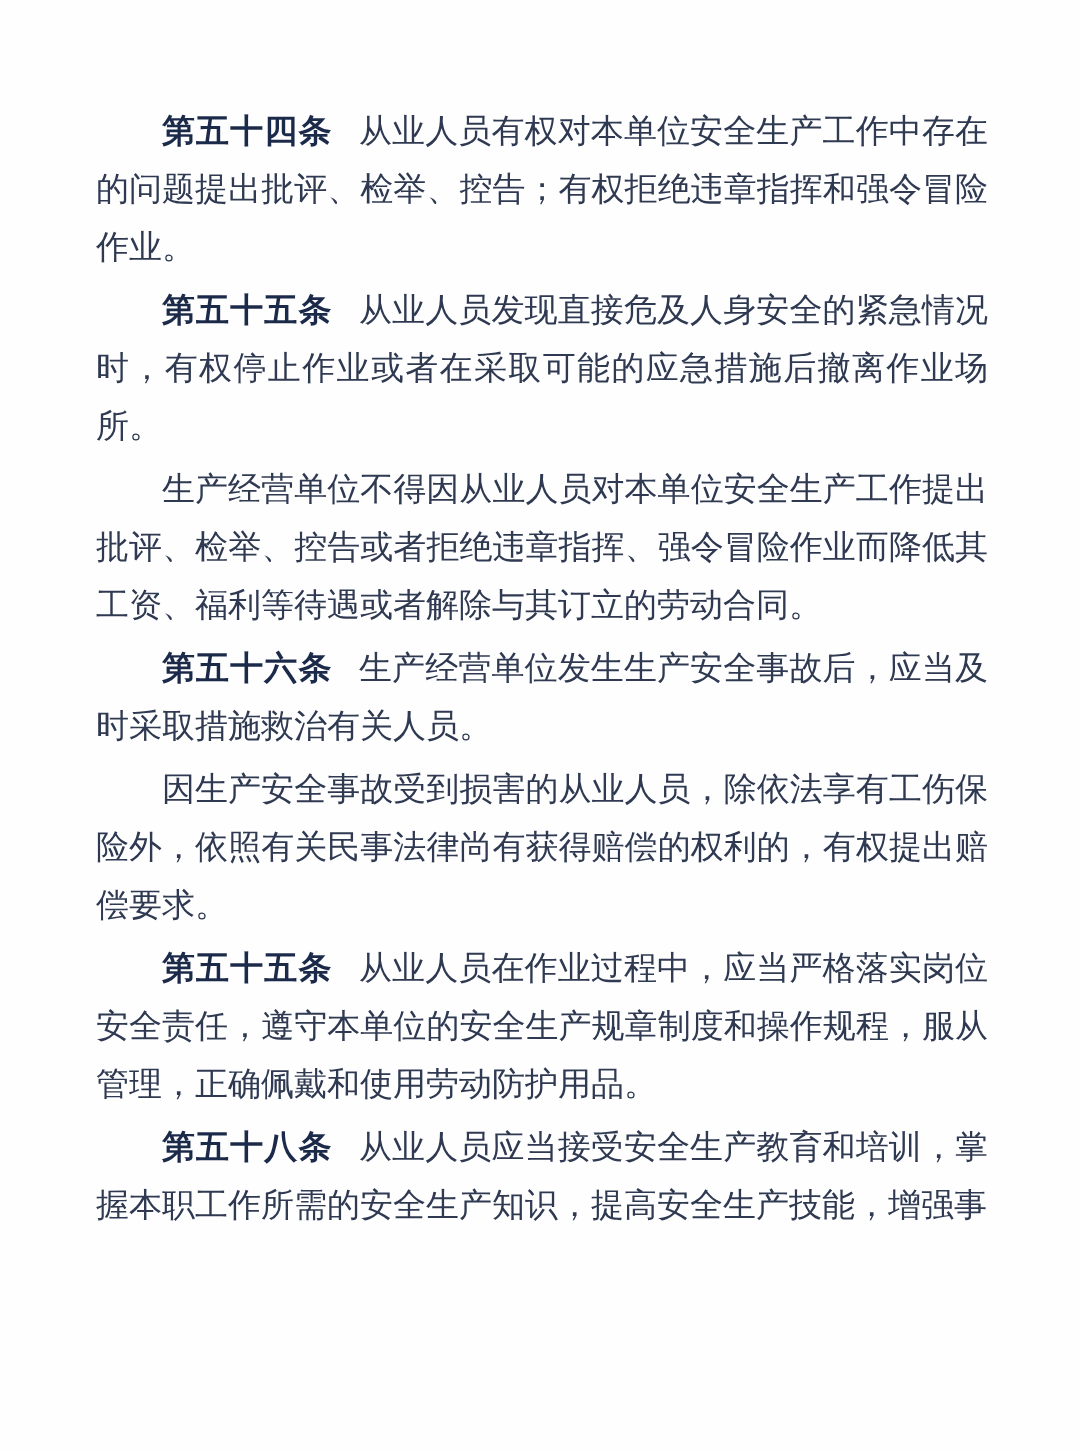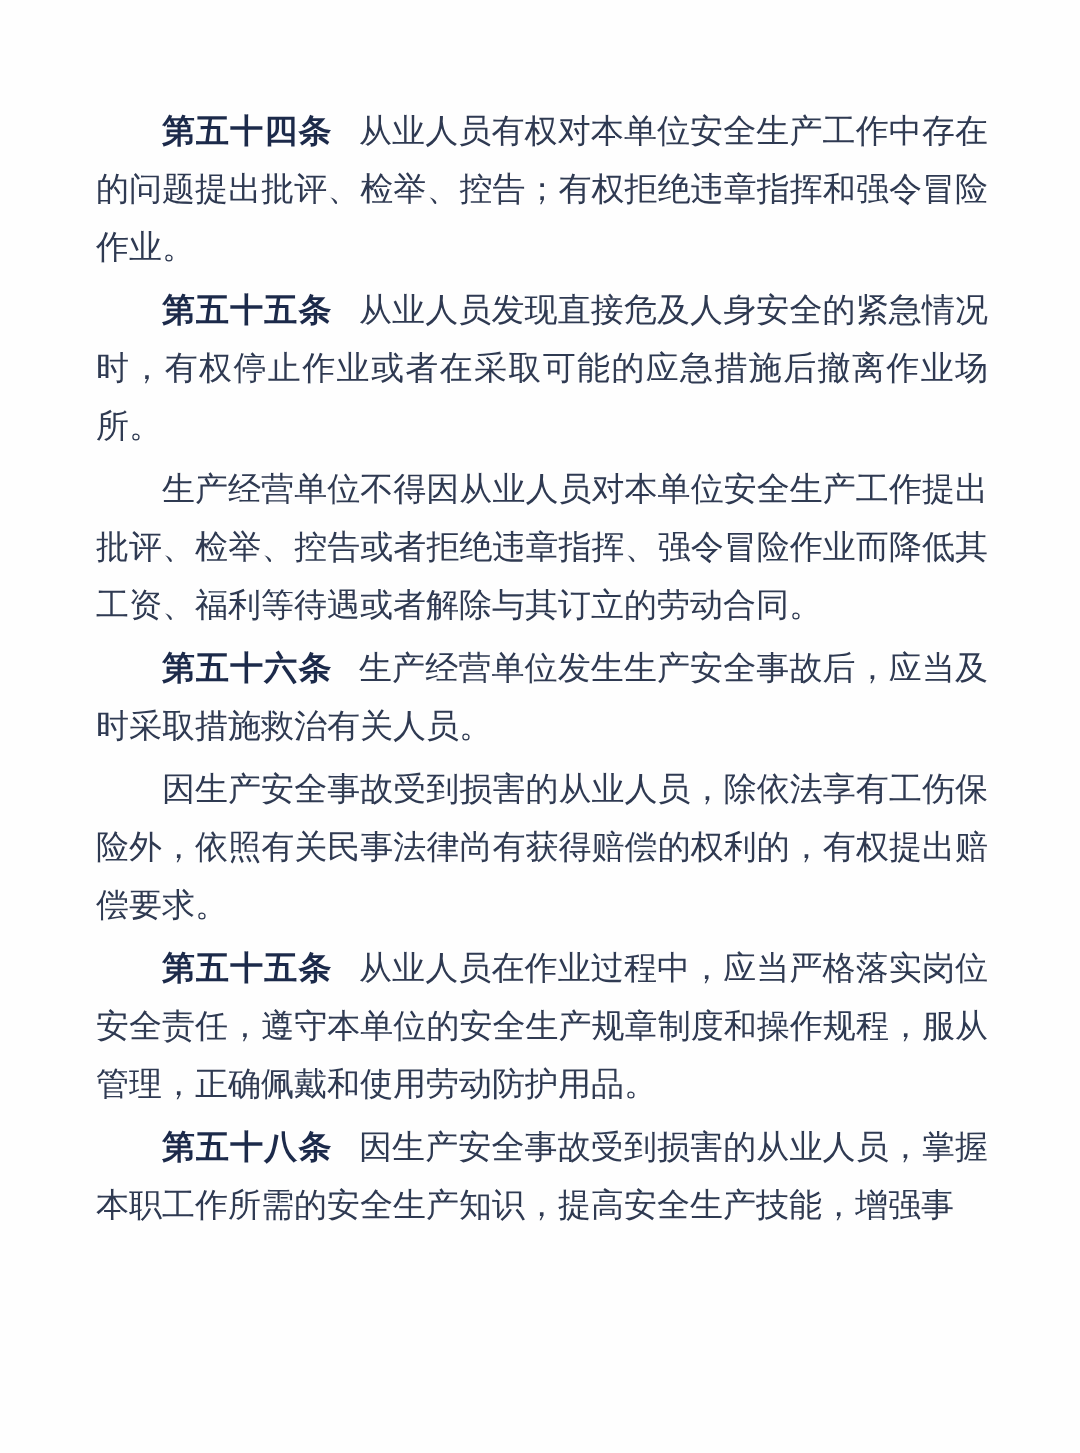--- a/index.html
+++ b/index.html
@@ -62,16 +62,16 @@
 
     <p class="para"><span class="body-text">生产经营单位不得因从业人员对本单位安全生产工作提出批评、检举、控告或者拒绝违章指挥、强令冒险作业而降低其工资、福利等待遇或者解除与其订立的劳动合同。</span></p>
 
 
     <p class="para"><b class="term">第五十六条</b><span class="body-text">生产经营单位发生生产安全事故后，应当及时采取措施救治有关人员。</span></p>
 
     <p class="para"><span class="body-text">因生产安全事故受到损害的从业人员，除依法享有工伤保险外，依照有关民事法律尚有获得赔偿的权利的，有权提出赔偿要求。</span></p>
 
     <p class="para"><b class="term">第五十五条</b><span class="body-text">从业人员在作业过程中，应当严格落实岗位安全责任，遵守本单位的安全生产规章制度和操作规程，服从管理，正确佩戴和使用劳动防护用品。</span></p>
 
-    <p class="para"><b class="term">第五十八条</b><span class="body-text">因生产安全事故受到损害的从业人员，掌握本职工作所需的安全生产知识，提高安全生产技能，增强事</span></p>
+    <p class="para"><b class="term">第五十八条</b><span class="body-text">从业人员应当接受安全生产教育和培训，掌握本职工作所需的安全生产知识，提高安全生产技能，增强事</span></p>
 
   </div>
 </div>
 
 </body></html>

